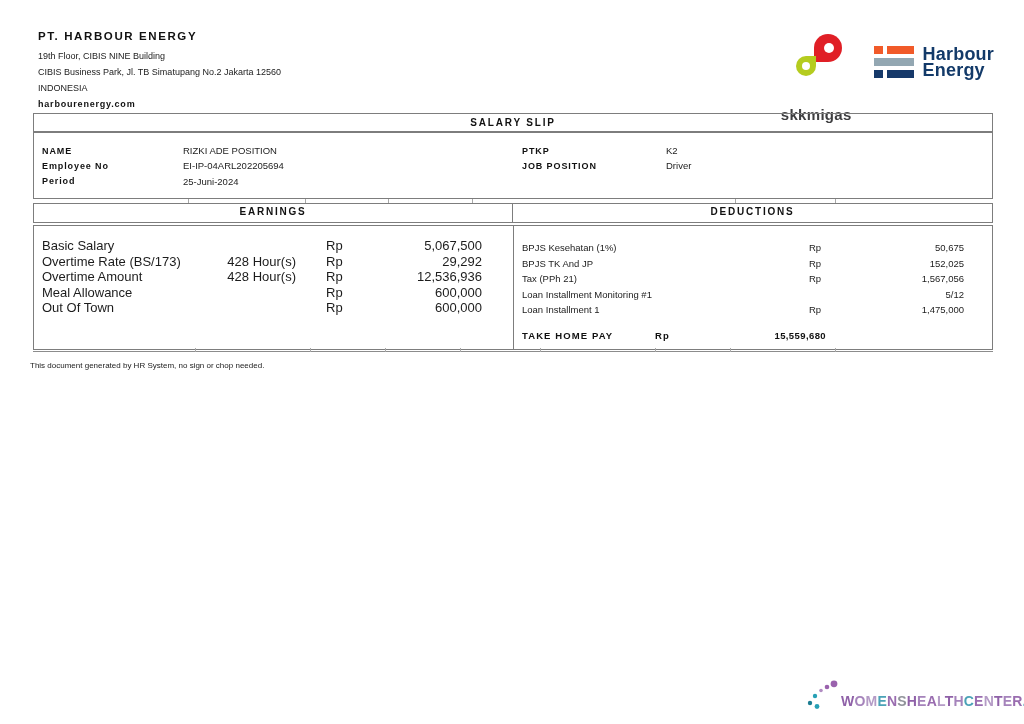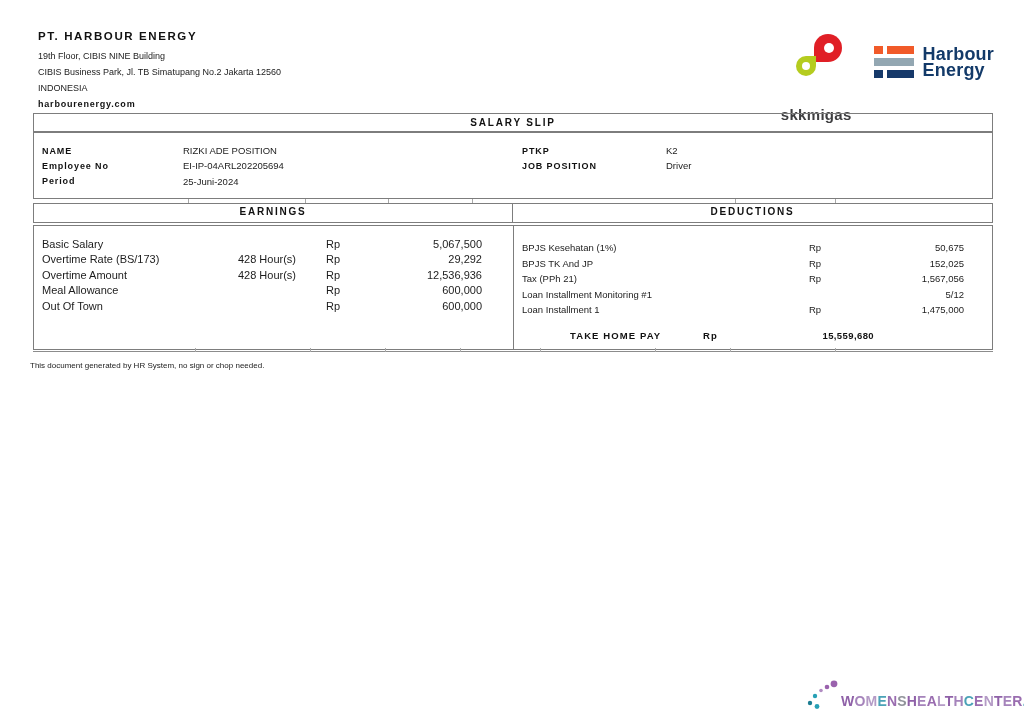--- a/index.html
+++ b/index.html
@@ -54,34 +54,34 @@
 
   .sec-row { margin-top:4px; display:flex; height:20px; border:1px solid #7d7d7d; }
   .sec-cell { width:50%; text-align:center; font-size:10px; font-weight:bold;
               letter-spacing:1.8px; line-height:16px; color:#111; }
   .sec-cell:first-child { border-right:1px solid #7d7d7d; }
 
   .body-box { position:relative; margin-top:2px; height:125px; border:1px solid #7d7d7d; }
   .mid-divider { position:absolute; left:479px; top:0; bottom:0; width:1px; background:#7d7d7d; }
 
   .earn-panel { position:absolute; left:0; top:0; width:480px; padding:12px 32px 0 8px; }
-  .e-row { display:flex; height:15.4px; align-items:flex-start; font-size:11px; }
+  .e-row { display:flex; height:15.4px; align-items:flex-end; font-size:13px; }
   .e-label { flex:1; }
   .e-qty { width:95px; text-align:right; }
   .e-cur { width:68px; padding-left:30px; }
   .e-amt { width:118px; text-align:right; }
 
   .ded-panel { position:absolute; left:480px; top:0; width:480px; padding:12px 30px 0 8px; }
   .d-row { display:flex; height:15.4px; align-items:flex-end; font-size:9.5px; }
   .d-label { flex:1; }
   .d-cur { width:35px; }
   .d-amt { width:120px; text-align:right; }
 
   .thp-row { display:flex; margin-top:15px; font-size:9.5px; font-weight:bold; letter-spacing:1.1px; color:#111; }
-  .thp-label { width:133px;margin-left:48px; }
+  .thp-label { width:133px; }
   .thp-cur { width:41px; }
   .thp-amt { width:130px; text-align:right; letter-spacing:0.4px; }
 
   .bottom-line { position:absolute; left:33px; top:351px; width:960px; height:1px; background:#8c8c8c; }
   .tick { position:absolute; width:1px; height:4px; background:#a8a8a8; }
 
   
   .footer-note { position:absolute; left:30px; top:361px; font-size:8px; color:#222; }
 
   .watermark { position:absolute; left:806px; top:680px; display:flex; align-items:flex-end; }

